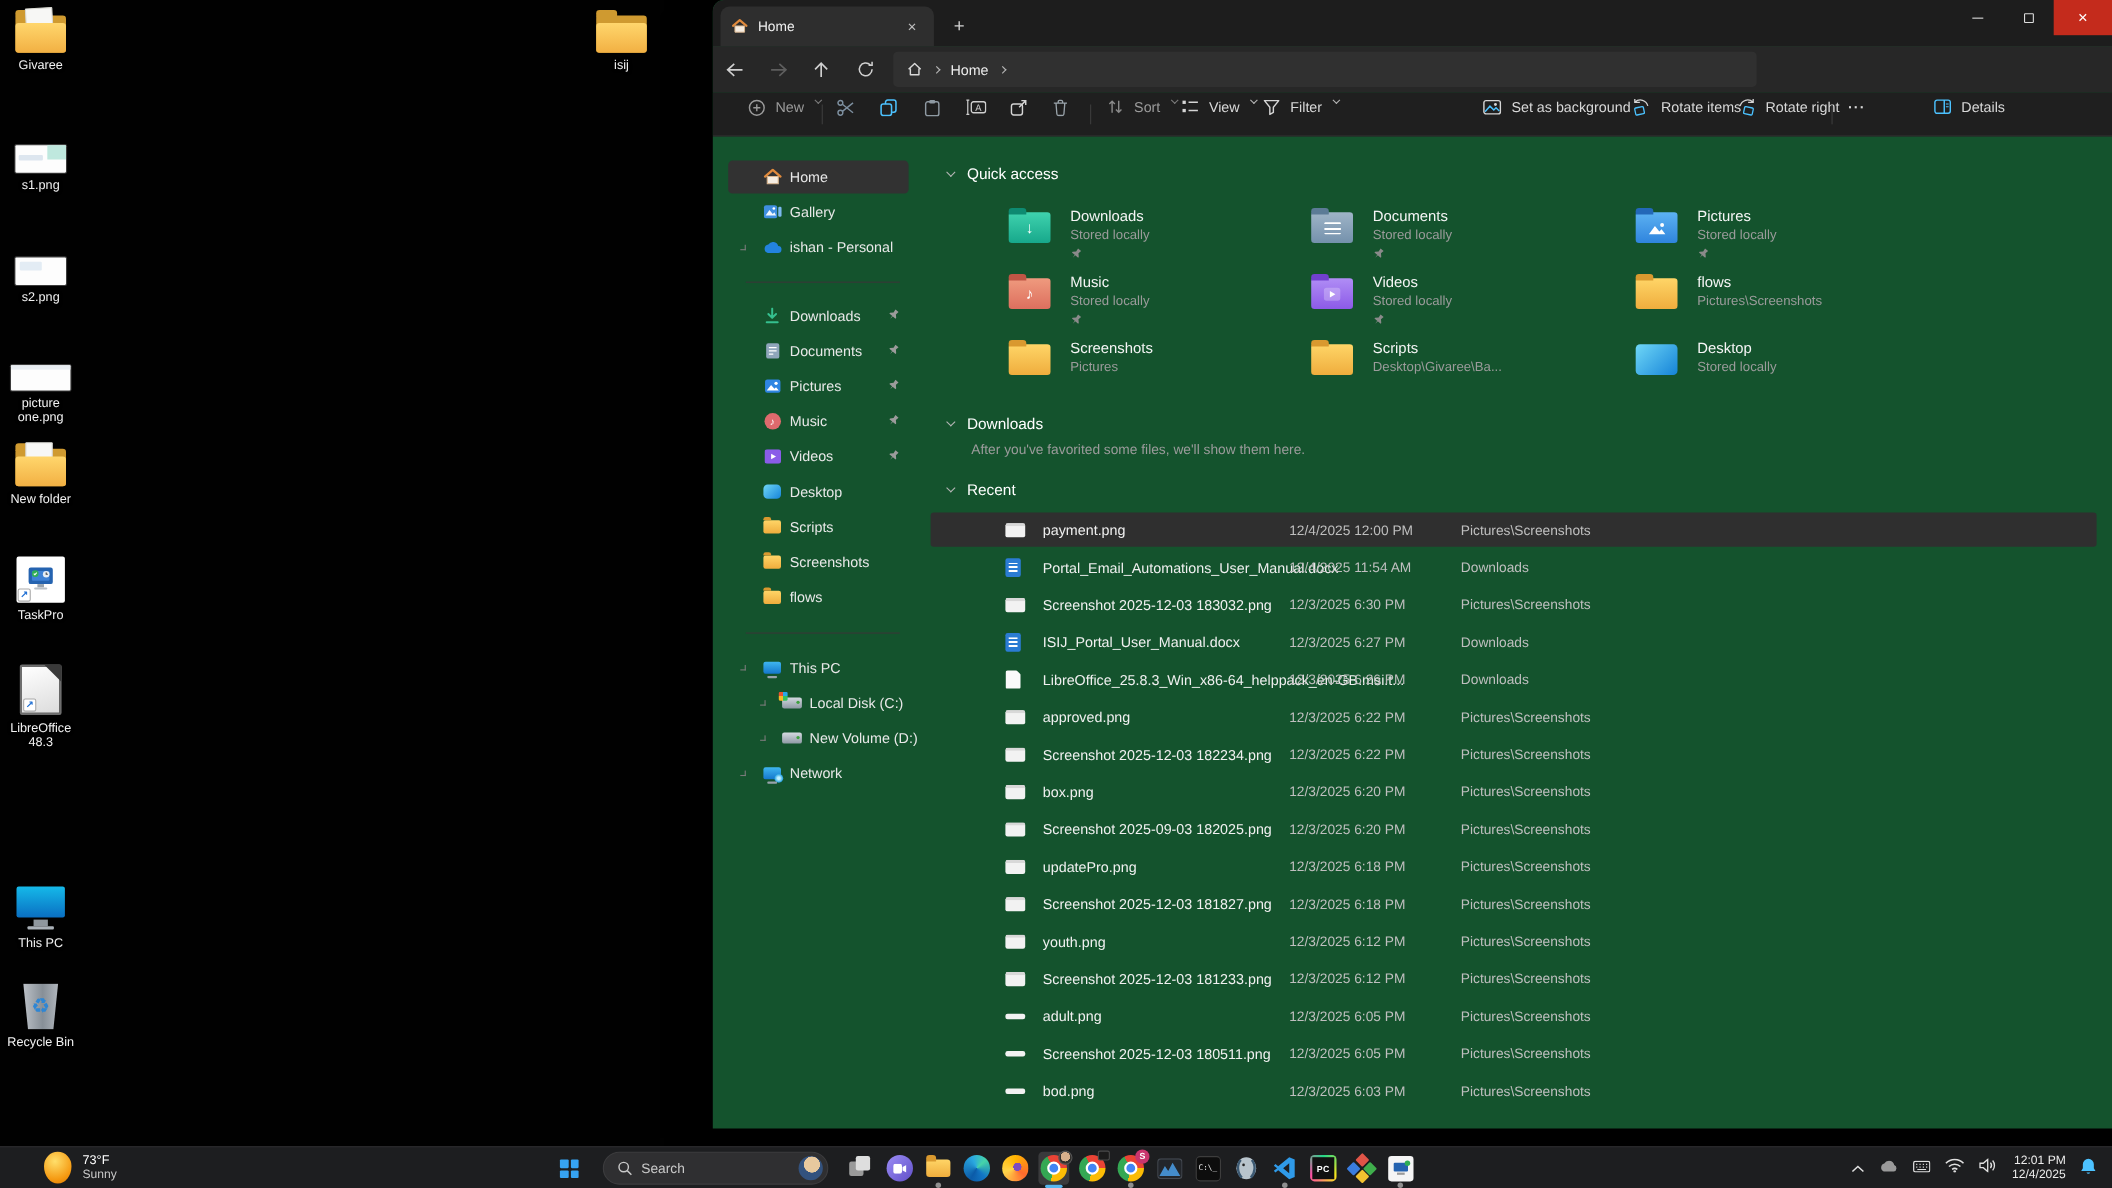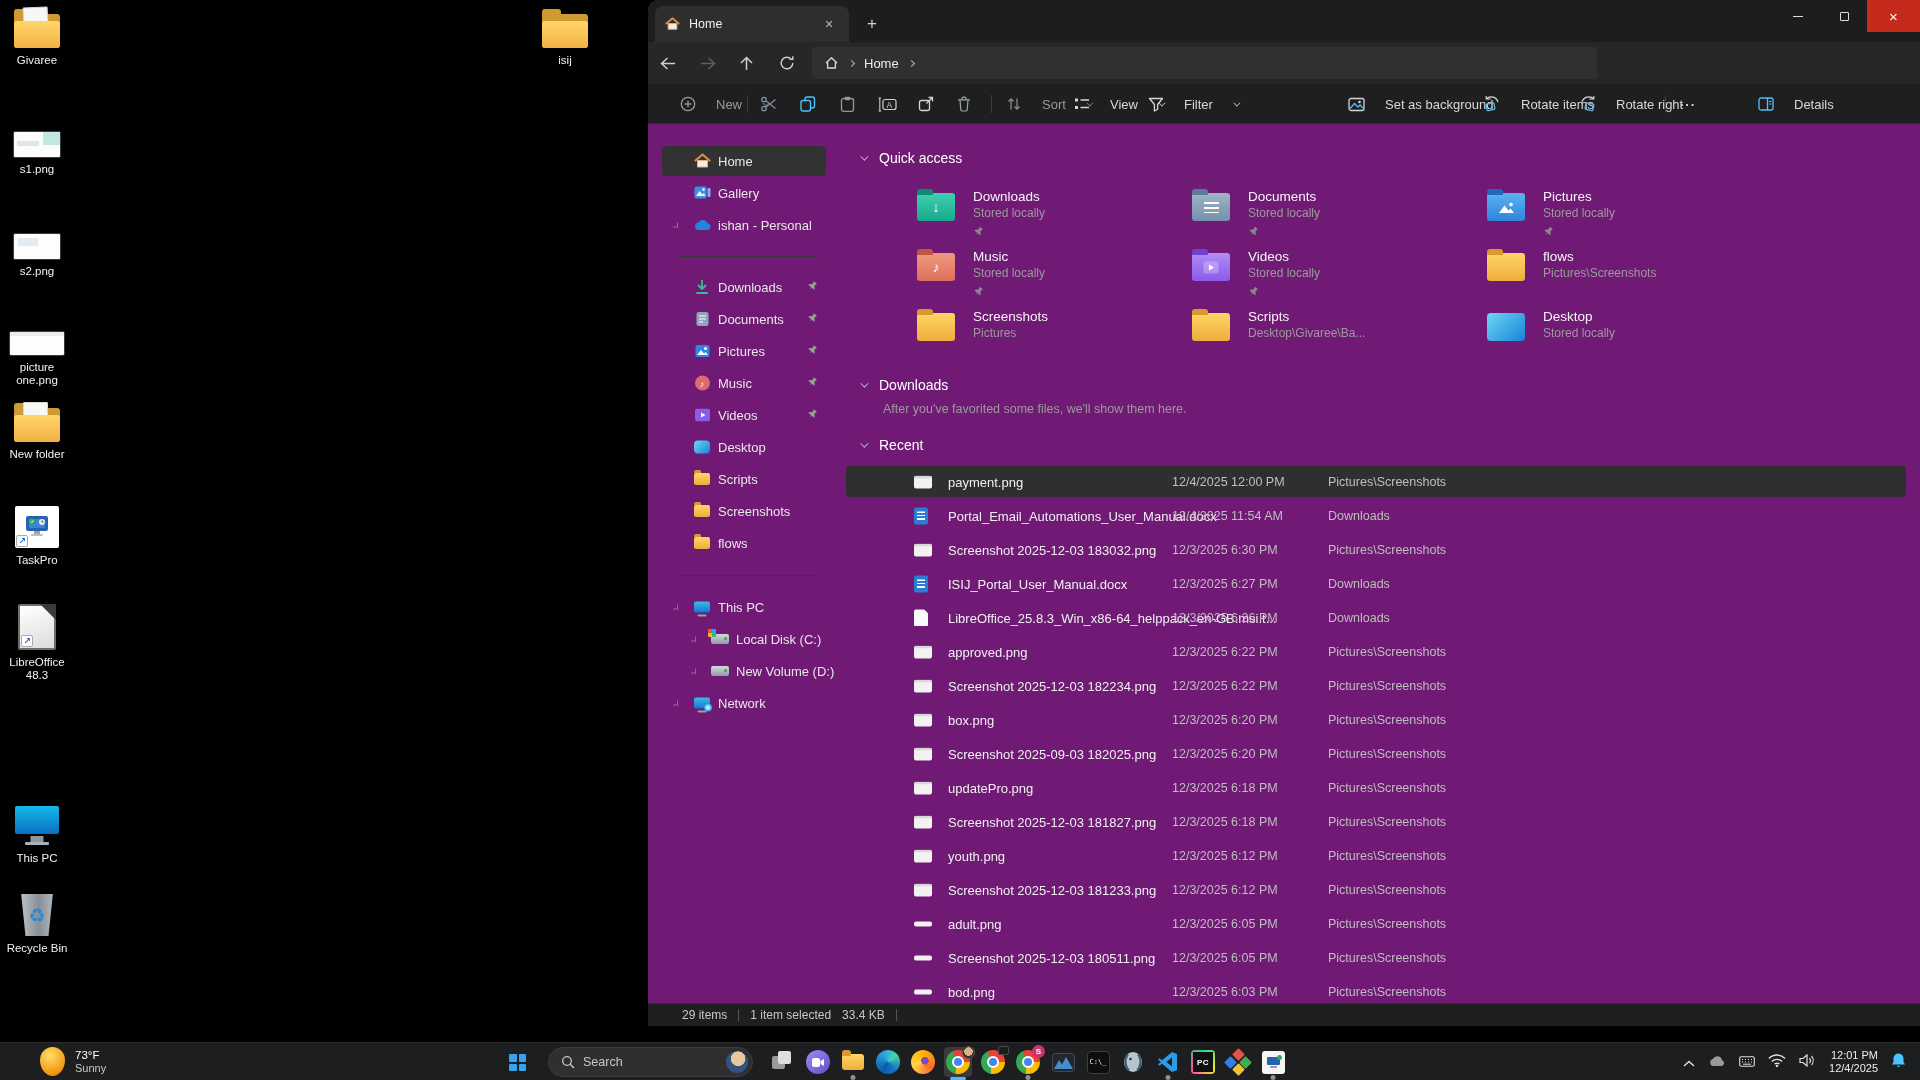--- a/index.html
+++ b/index.html
@@ -24,21 +24,21 @@
   .loicon{position:relative;width:38px;height:46px;margin-top:2px;background:linear-gradient(160deg,#ffffff,#dcdcdc);border:2px solid #6e6e6e;border-radius:2px}
   .loicon::after{content:'';position:absolute;top:-2px;right:-2px;width:16px;height:16px;background:#3a3a3a;clip-path:polygon(0 0,100% 100%,100% 0)}
   .shortcut{position:absolute;left:1px;bottom:1px;width:12px;height:12px;background:#fff;border:1px solid #aaa;border-radius:2px;
     color:#1f6fd4;font-size:9px;line-height:10px;text-align:center;font-weight:bold}
   .pcscr{width:44px;height:28px;background:linear-gradient(180deg,#15b9e9,#0a6fc2);border-radius:2px;position:relative;margin-top:8px;margin-bottom:12px}
   .pcscr::after{content:'';position:absolute;left:50%;bottom:-8px;transform:translateX(-50%);width:13px;height:6px;background:#8f979e}
   .pcscr::before{content:'';position:absolute;left:50%;bottom:-11px;transform:translateX(-50%);width:24px;height:3px;background:#aab1b8;border-radius:1px}
   .rbicon{position:relative;width:36px;height:42px;margin-top:4px;background:linear-gradient(90deg,#c2c7cd,#878f97 55%,#b7bcc2);clip-path:polygon(6% 0,94% 0,82% 100%,18% 100%);display:flex;align-items:center;justify-content:center}
   .rbicon .rg{color:#2e86d4;font-size:19px;line-height:19px}
   
-  .win{position:absolute;left:648px;top:0;width:1272px;height:1026px;background:#701a75;border-radius:10px 0 0 0;
+  .win{position:absolute;left:648px;top:0;width:1272px;height:1026px;background:#14532d;border-radius:10px 0 0 0;
     box-shadow:0 8px 40px rgba(0,0,0,.7);overflow:hidden}
   .titlebar{position:absolute;left:0;top:0;right:0;height:42px;background:#1d1d1d;border-radius:10px 0 0 0}
   .tab{position:absolute;left:7px;top:6px;width:194px;height:36px;background:#2e2e2e;border-radius:8px 8px 0 0;
     display:flex;align-items:center;padding:0 10px;gap:9px;font-size:12.5px;color:#f0f0f0}
   .tabx{margin-left:auto;color:#bdbdbd;font-size:14px;width:20px;height:20px;display:flex;align-items:center;justify-content:center;border-radius:4px}
   .newtab{position:absolute;left:212px;top:12px;width:24px;height:24px;color:#cfcfcf;font-size:17px;display:flex;align-items:center;justify-content:center;border-radius:4px}
   .wctrls{position:absolute;right:0;top:0;display:flex}
   .wc{width:46px;height:32px;display:flex;align-items:center;justify-content:center}
   .wc .dash{width:10px;height:1px;background:#dcdcdc}
   .wc .sq{width:9px;height:9px;border:1px solid #dcdcdc;border-radius:1px}
@@ -50,21 +50,21 @@
   .searchbox{position:absolute;left:957px;top:5px;width:301px;height:32px;background:#2f2f2f;border-radius:4px;border:1px solid #3a3a3a;border-bottom-color:#4a4a4a;
     display:flex;align-items:center;padding:0 12px;font-size:12.5px;color:#9a9a9a}
   .searchbox .mg{margin-left:auto}
   .cv{display:inline-block;width:6px;height:6px;border-right:1.4px solid #b5b5b5;border-bottom:1.4px solid #b5b5b5}
   .cv-r{transform:rotate(-45deg)}
   .cv-d{transform:rotate(45deg) translateY(-2px)}
   .cv.dim{border-color:#7a7a7a}
   .cv.sm{width:5px;height:5px}
   
   .toolbar{position:absolute;left:0;top:84px;right:0;height:40px;background:#1f1f1f;border-bottom:1px solid #2e2e2e}
-  .tbb{position:absolute;top:6px;height:28px;display:flex;align-items:center;gap:20px;padding:0 6px;border-radius:4px;font-size:13px;color:#d8d8d8;white-space:nowrap}
+  .tbb{position:absolute;top:6px;height:28px;display:flex;gap:9px;padding:0 6px;border-radius:4px;font-size:13px;color:#d8d8d8;white-space:nowrap}
   .tbb.dim{color:#9a9a9a}
   .tsep{position:absolute;top:11px;width:1px;height:18px;background:#3c3c3c}
   .sbi{position:absolute;left:14px;width:164px;height:30px;border-radius:4px;font-size:13px;color:#e8e8e8}
   .sbi.sel{background:#323232}
   .sbi .sbic{position:absolute;left:30px;top:50%;transform:translateY(-50%);width:20px;display:flex;justify-content:center}
   .sbi .sbl{position:absolute;left:56px;top:50%;transform:translateY(-50%);white-space:nowrap}
   .sbi .sbchev{position:absolute;left:11px;top:50%;transform:translateY(-50%)}
   .sbi .sbpin{position:absolute;right:8px;top:50%;transform:translateY(-50%)}
   .sbi.lvl1 .sbchev{left:29px}
   .sbi.lvl1 .sbic{left:48px}
@@ -742,27 +742,20 @@
         <span class="c-loc">Pictures\Screenshots</span>
       </div>
     <div class="row" style="top:976px">
         <span class="c-ic fi fi-thin"></span>
         <span class="c-name">bod.png</span>
         <span class="c-date">12/3/2025 6:03 PM</span>
         <span class="c-loc">Pictures\Screenshots</span>
       </div>
   </div>
 
-  <div class="statusbar">
-    <span>29 items</span>
-    <span class="stsep"></span>
-    <span>1 item selected</span>
-    <span>33.4 KB</span>
-    <span class="stsep"></span>
-  </div>
 </div>
 
 <div class="taskbar">
   <div class="tbw">
     <span class="sun"></span>
     <span>
         <div class="wtemp">73°F</div>
         <div class="wcond">Sunny</div>
       </span>
   </div>

